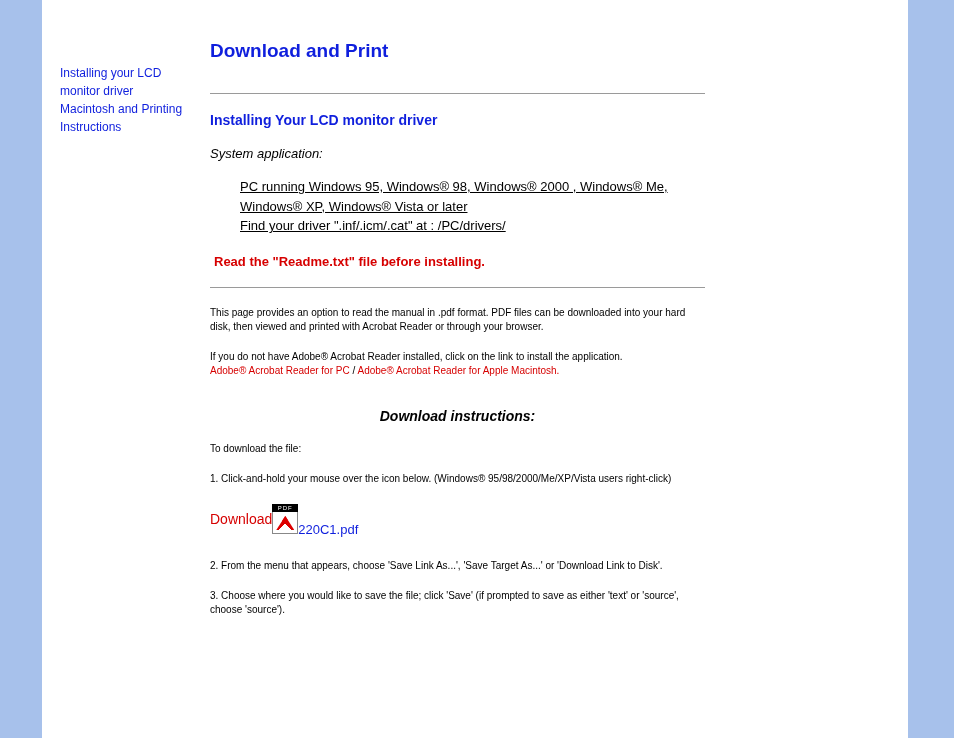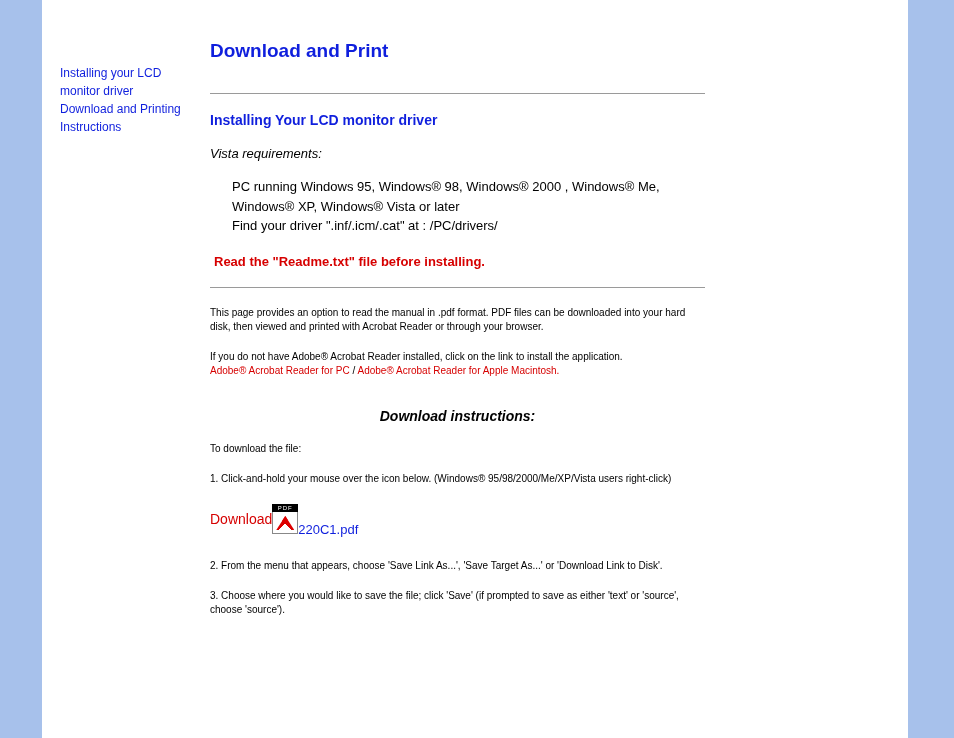--- a/index.html
+++ b/index.html
@@ -62,24 +62,25 @@
     font-size: 14px;
     font-weight: bold;
     margin: 18px 0 18px 0;
   }
   .italic-label {
     font-style: italic;
     font-size: 13px;
     margin-bottom: 16px;
   }
   .req-block {
-    margin-left: 22px;
+    margin-left: 30px;
     font-size: 13px;
     line-height: 1.5;
     margin-bottom: 18px;
+    text-decoration: underline;
   }
   .red-bold {
     color: #d60000;
     font-weight: bold;
     font-size: 13px;
     margin-left: 4px;
     margin-bottom: 10px;
   }
   .para {
     font-size: 10px;
@@ -155,32 +156,32 @@
 </head>
 <body>
 
 <div class="outer">
   <div class="left-bar"></div>
 
   <div class="main">
 
     <div class="sidebar">
       <a href="#">Installing your LCD monitor driver</a><br>
-      <a href="#">Download and Printing Instructions</a>
+      <a href="#">Macintosh and Printing Instructions</a>
     </div>
 
     <div class="content">
 
       <h1>Download and Print</h1>
 
       <hr>
 
       <h2>Installing Your LCD monitor driver</h2>
 
-      <div class="italic-label">Vista requirements:</div>
+      <div class="italic-label">System application:</div>
 
       <div class="req-block">
         <div>PC running Windows 95, Windows® 98, Windows® 2000 , Windows® Me, Windows® XP, Windows® Vista or later</div>
         <div>Find your driver ".inf/.icm/.cat" at : /PC/drivers/</div>
       </div>
 
       <div class="red-bold">Read the "Readme.txt" file before installing.</div>
 
       <hr>
 

